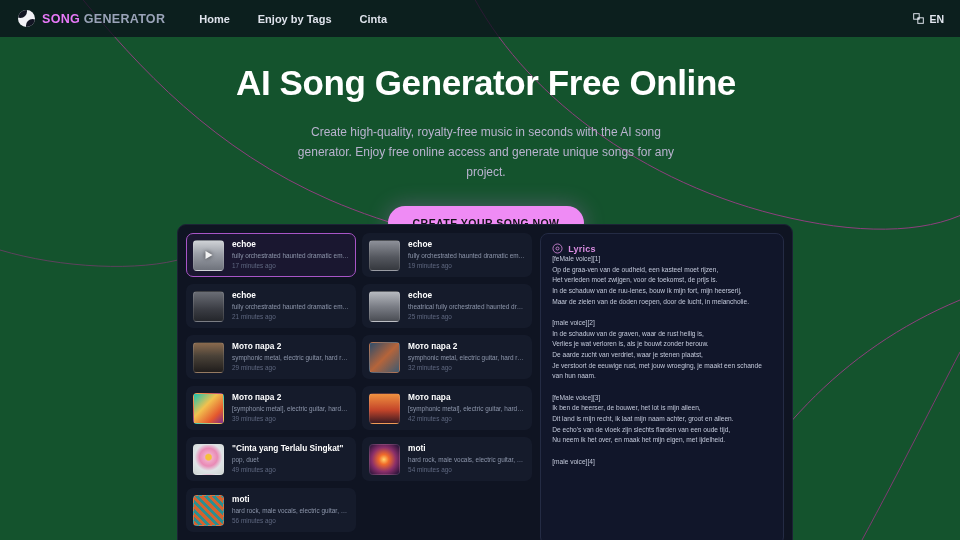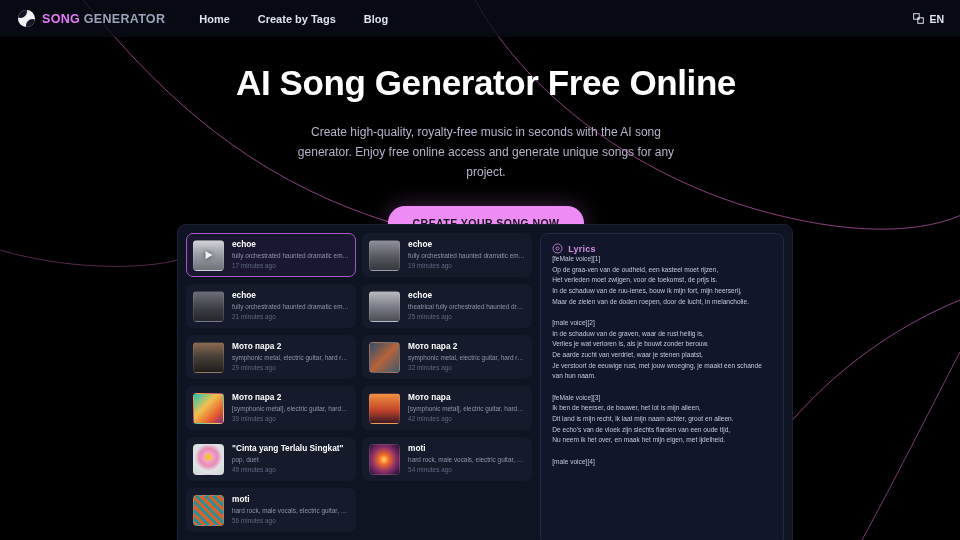--- a/index.html
+++ b/index.html
@@ -3,21 +3,21 @@
 <meta charset="utf-8">
 <style>
   * { box-sizing: border-box; margin: 0; padding: 0; }
   html, body {
     width: 960px; height: 540px;
     overflow: hidden;
     background: #0b0f1a;
     font-family: "Liberation Sans", sans-serif;
     color: #e8eaf0;
   }
-  #root { position: relative; width: 960px; height: 540px; overflow: hidden; background: #000000; }
+  #root { position: relative; width: 960px; height: 540px; overflow: hidden; background: #14532d; }
 
   
   .bg-deco { position: absolute; inset: 0; z-index: 0; pointer-events: none; }
 
   
   .header {
     position: relative; z-index: 5;
     height: 37px;
     display: flex; align-items: center;
     padding: 0 16px 0 18px;
@@ -190,22 +190,22 @@
   </svg>
 
   <div class="header">
     <div class="brand">
       <span class="brand-mark"></span>
       <span class="brand-text"><span class="w1">SONG</span> <span class="w2">GENERATOR</span></span>
     </div>
 
     <nav class="nav">
       <a href="#">Home</a>
-      <a href="#">Create by Tags</a>
-      <a href="#">Blog</a>
+      <a href="#">Enjoy by Tags</a>
+      <a href="#">Cinta</a>
     </nav>
 
     <div class="lang">
       <svg class="lang-icon" width="11" height="11" viewBox="0 0 16 16">
         <rect x="1" y="1" width="8" height="8" fill="none" stroke="#e3e7f0" stroke-width="1.4"></rect>
         <rect x="7" y="7" width="8" height="8" fill="none" stroke="#e3e7f0" stroke-width="1.4"></rect>
         <rect x="7" y="7" width="2" height="2" fill="#e3e7f0"></rect>
       </svg>
       <span>EN</span>
     </div>

